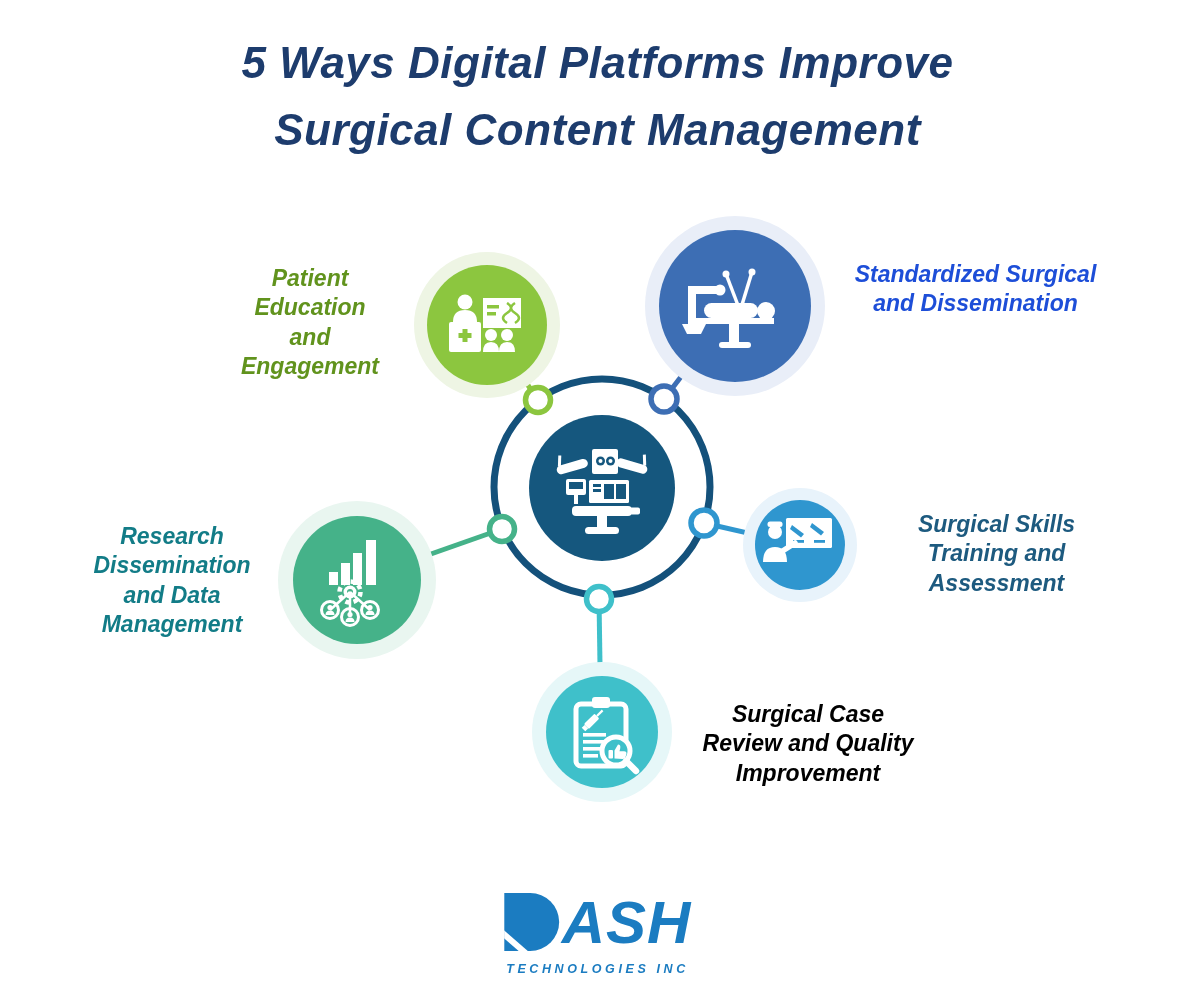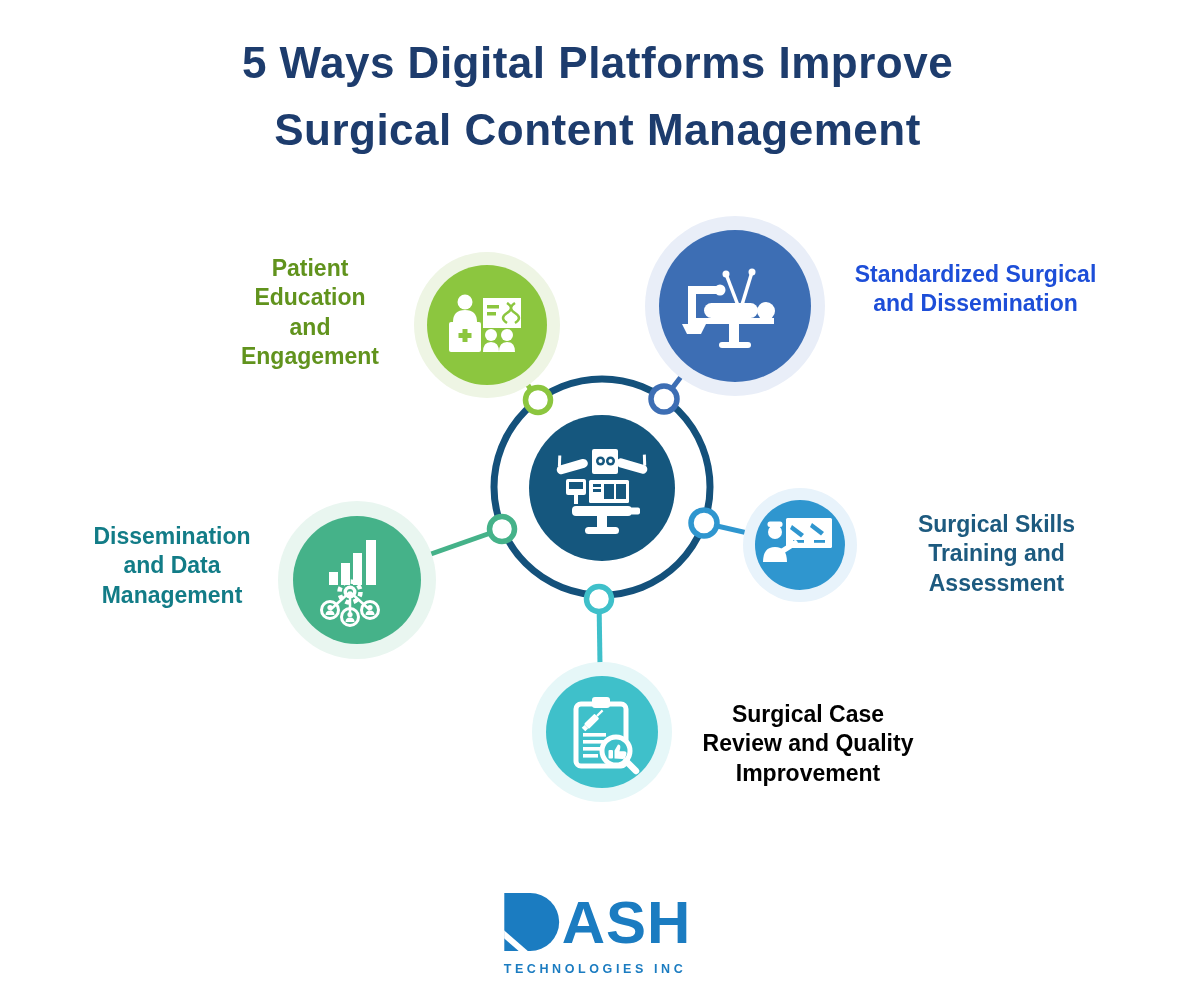--- a/index.html
+++ b/index.html
@@ -2,20 +2,21 @@
 <html><head>
 <meta charset="utf-8">
 <style>
   html,body{margin:0;padding:0;background:#ffffff;}
   #canvas{
     position:relative;
     width:1195px;height:976px;
     background:#ffffff;
     font-family:"Liberation Sans", sans-serif;
     overflow:hidden;
+    font-style:italic;
   }
   .title{
     position:absolute;top:30px;left:0;width:100%;
     text-align:center;
     color:#1d3c6d;
     font-size:44px;font-weight:800;
     line-height:1.52;
     letter-spacing:0.5px;
   }
   .scene{position:absolute;top:0;left:0;}
@@ -26,21 +27,21 @@
     font-size:23px;
     line-height:1.28;
   }
   .label-green{color:#61931d;}
   .label-navy{color:#1d4ed8;}
   .label-teal{color:#127c87;}
   .label-steel{color:#1d5a7f;}
   .label-cyanteal{color:#000000;}
   .logo{
     position:absolute;left:50%;top:893px;transform:translateX(-50%);
-    display:flex;flex-direction:column;align-items:flex-start;
+    display:flex;flex-direction:column;align-items:center;
   }
   .logo-row{display:flex;align-items:flex-start;}
   .logo-word{
     color:#1b7cc1;font-size:60px;font-weight:800;line-height:1;
     letter-spacing:1px;margin-left:2px;margin-top:0px;
   }
   .logo-sub{
     color:#1b7cc1;font-size:12.5px;font-weight:700;
     letter-spacing:3.6px;margin-top:9px;white-space:nowrap;
   }
@@ -234,33 +235,34 @@
       </g>
       <g>
         <circle cx="50" cy="59" r="14" stroke="#ffffff" stroke-width="5" fill="#3fc0ca"></circle>
         <line x1="60" y1="69" x2="70" y2="79" stroke="#ffffff" stroke-width="6.5" stroke-linecap="round"></line>
         <rect x="42.5" y="58" width="4.5" height="8.5" rx="1"></rect>
         <path d="M48.5 66.5 v-8 l3.5 -6 q3 0 2.2 4 l-0.7 2.7 h4.5 q3 0 2.4 3 l-1 3 q-0.6 1.8 -2.6 1.8 z"></path>
       </g>
     </g>
   </svg>
 
-  <div class="label label-green" style="left:210px;top:254px;width:200px;">
+  <div class="label label-green" style="left:210px;top:264px;width:200px;">
     <div>Patient</div>
     <div>Education</div>
     <div>and</div>
     <div>Engagement</div>
   </div>
 
   <div class="label label-navy" style="left:833px;top:260px;width:285px;">
     <div>Standardized Surgical</div>
     <div>and Dissemination</div>
   </div>
 
   <div class="label label-teal" style="left:62px;top:522px;width:220px;">
+    <div>Research</div>
     <div>Dissemination</div>
     <div>and Data</div>
     <div>Management</div>
   </div>
 
   <div class="label label-steel" style="left:894px;top:510px;width:205px;">
     <div>Surgical Skills</div>
     <div>Training and</div>
     <div>Assessment</div>
   </div>

